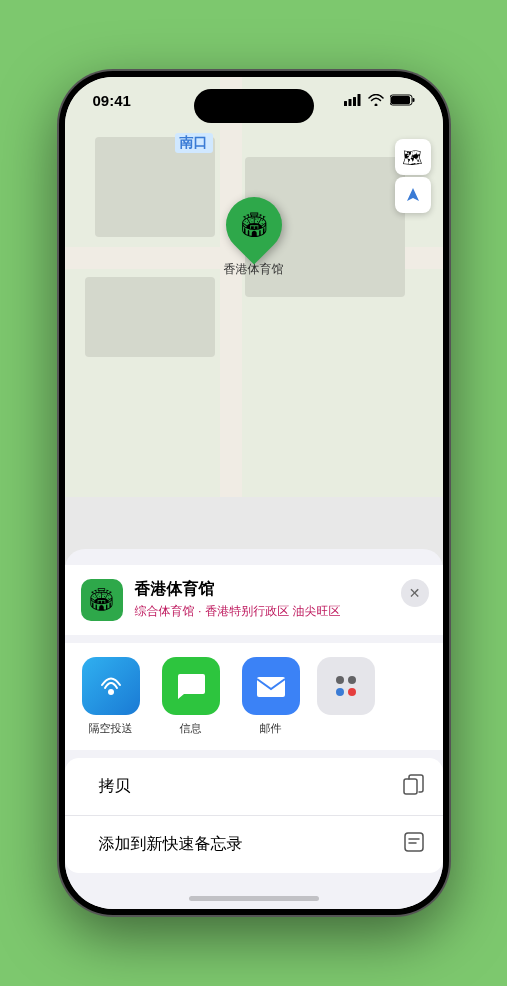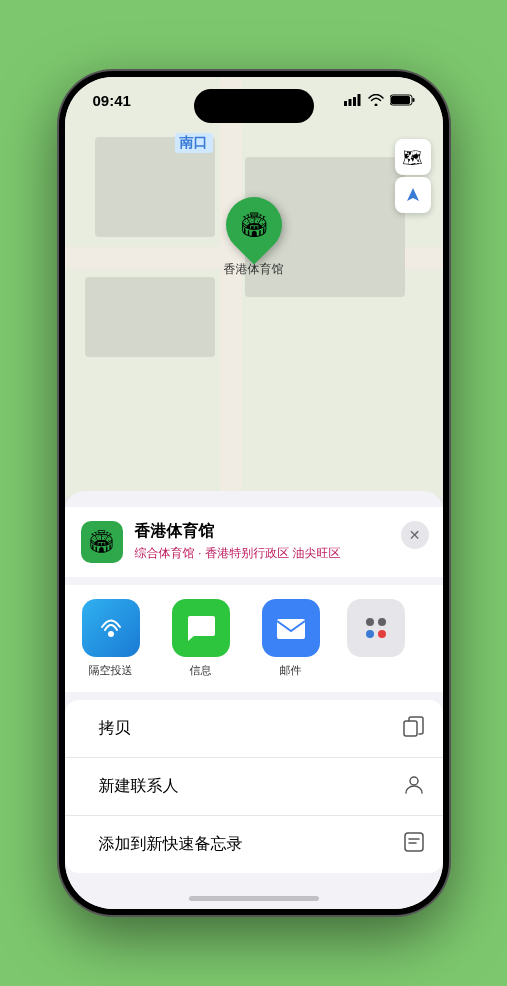--- a/index.html
+++ b/index.html
@@ -260,21 +260,21 @@
       font-size: 14px;
       color: #666;
       cursor: pointer;
     }
 
     
     .share-row {
       background: white;
       padding: 14px 12px;
       display: flex;
-      gap: 22px;
+      gap: 12px;
       overflow-x: auto;
       margin-bottom: 8px;
       scrollbar-width: none;
     }
     .share-row::-webkit-scrollbar { display: none; }
 
     .share-item {
       display: flex;
       flex-direction: column;
       align-items: center;
@@ -501,29 +501,20 @@
         <div class="action-item">
           <span class="action-label">拷贝</span>
           <span class="action-icon">
             <svg width="22" height="22" viewBox="0 0 22 22" fill="none">
               <rect x="1" y="6" width="13" height="15" rx="2" stroke="#555" stroke-width="1.5"></rect>
               <path d="M6 6V4a2 2 0 012-2h10a2 2 0 012 2v13a2 2 0 01-2 2h-2" stroke="#555" stroke-width="1.5" stroke-linecap="round"></path>
             </svg>
           </span>
         </div>
 
-        <div class="action-item">
-          <span class="action-label">新建联系人</span>
-          <span class="action-icon">
-            <svg width="22" height="22" viewBox="0 0 22 22" fill="none">
-              <circle cx="11" cy="8" r="4" stroke="#555" stroke-width="1.5"></circle>
-              <path d="M3 20c0-4 3.6-7 8-7s8 3 8 7" stroke="#555" stroke-width="1.5" stroke-linecap="round"></path>
-            </svg>
-          </span>
-        </div>
 
 
         <div class="action-item">
           <span class="action-label">添加到新快速备忘录</span>
           <span class="action-icon">
             <svg width="22" height="22" viewBox="0 0 22 22" fill="none">
               <rect x="2" y="2" width="18" height="18" rx="3" stroke="#555" stroke-width="1.5"></rect>
               <path d="M6 8h10M6 12h7" stroke="#555" stroke-width="1.5" stroke-linecap="round"></path>
             </svg>
           </span>

